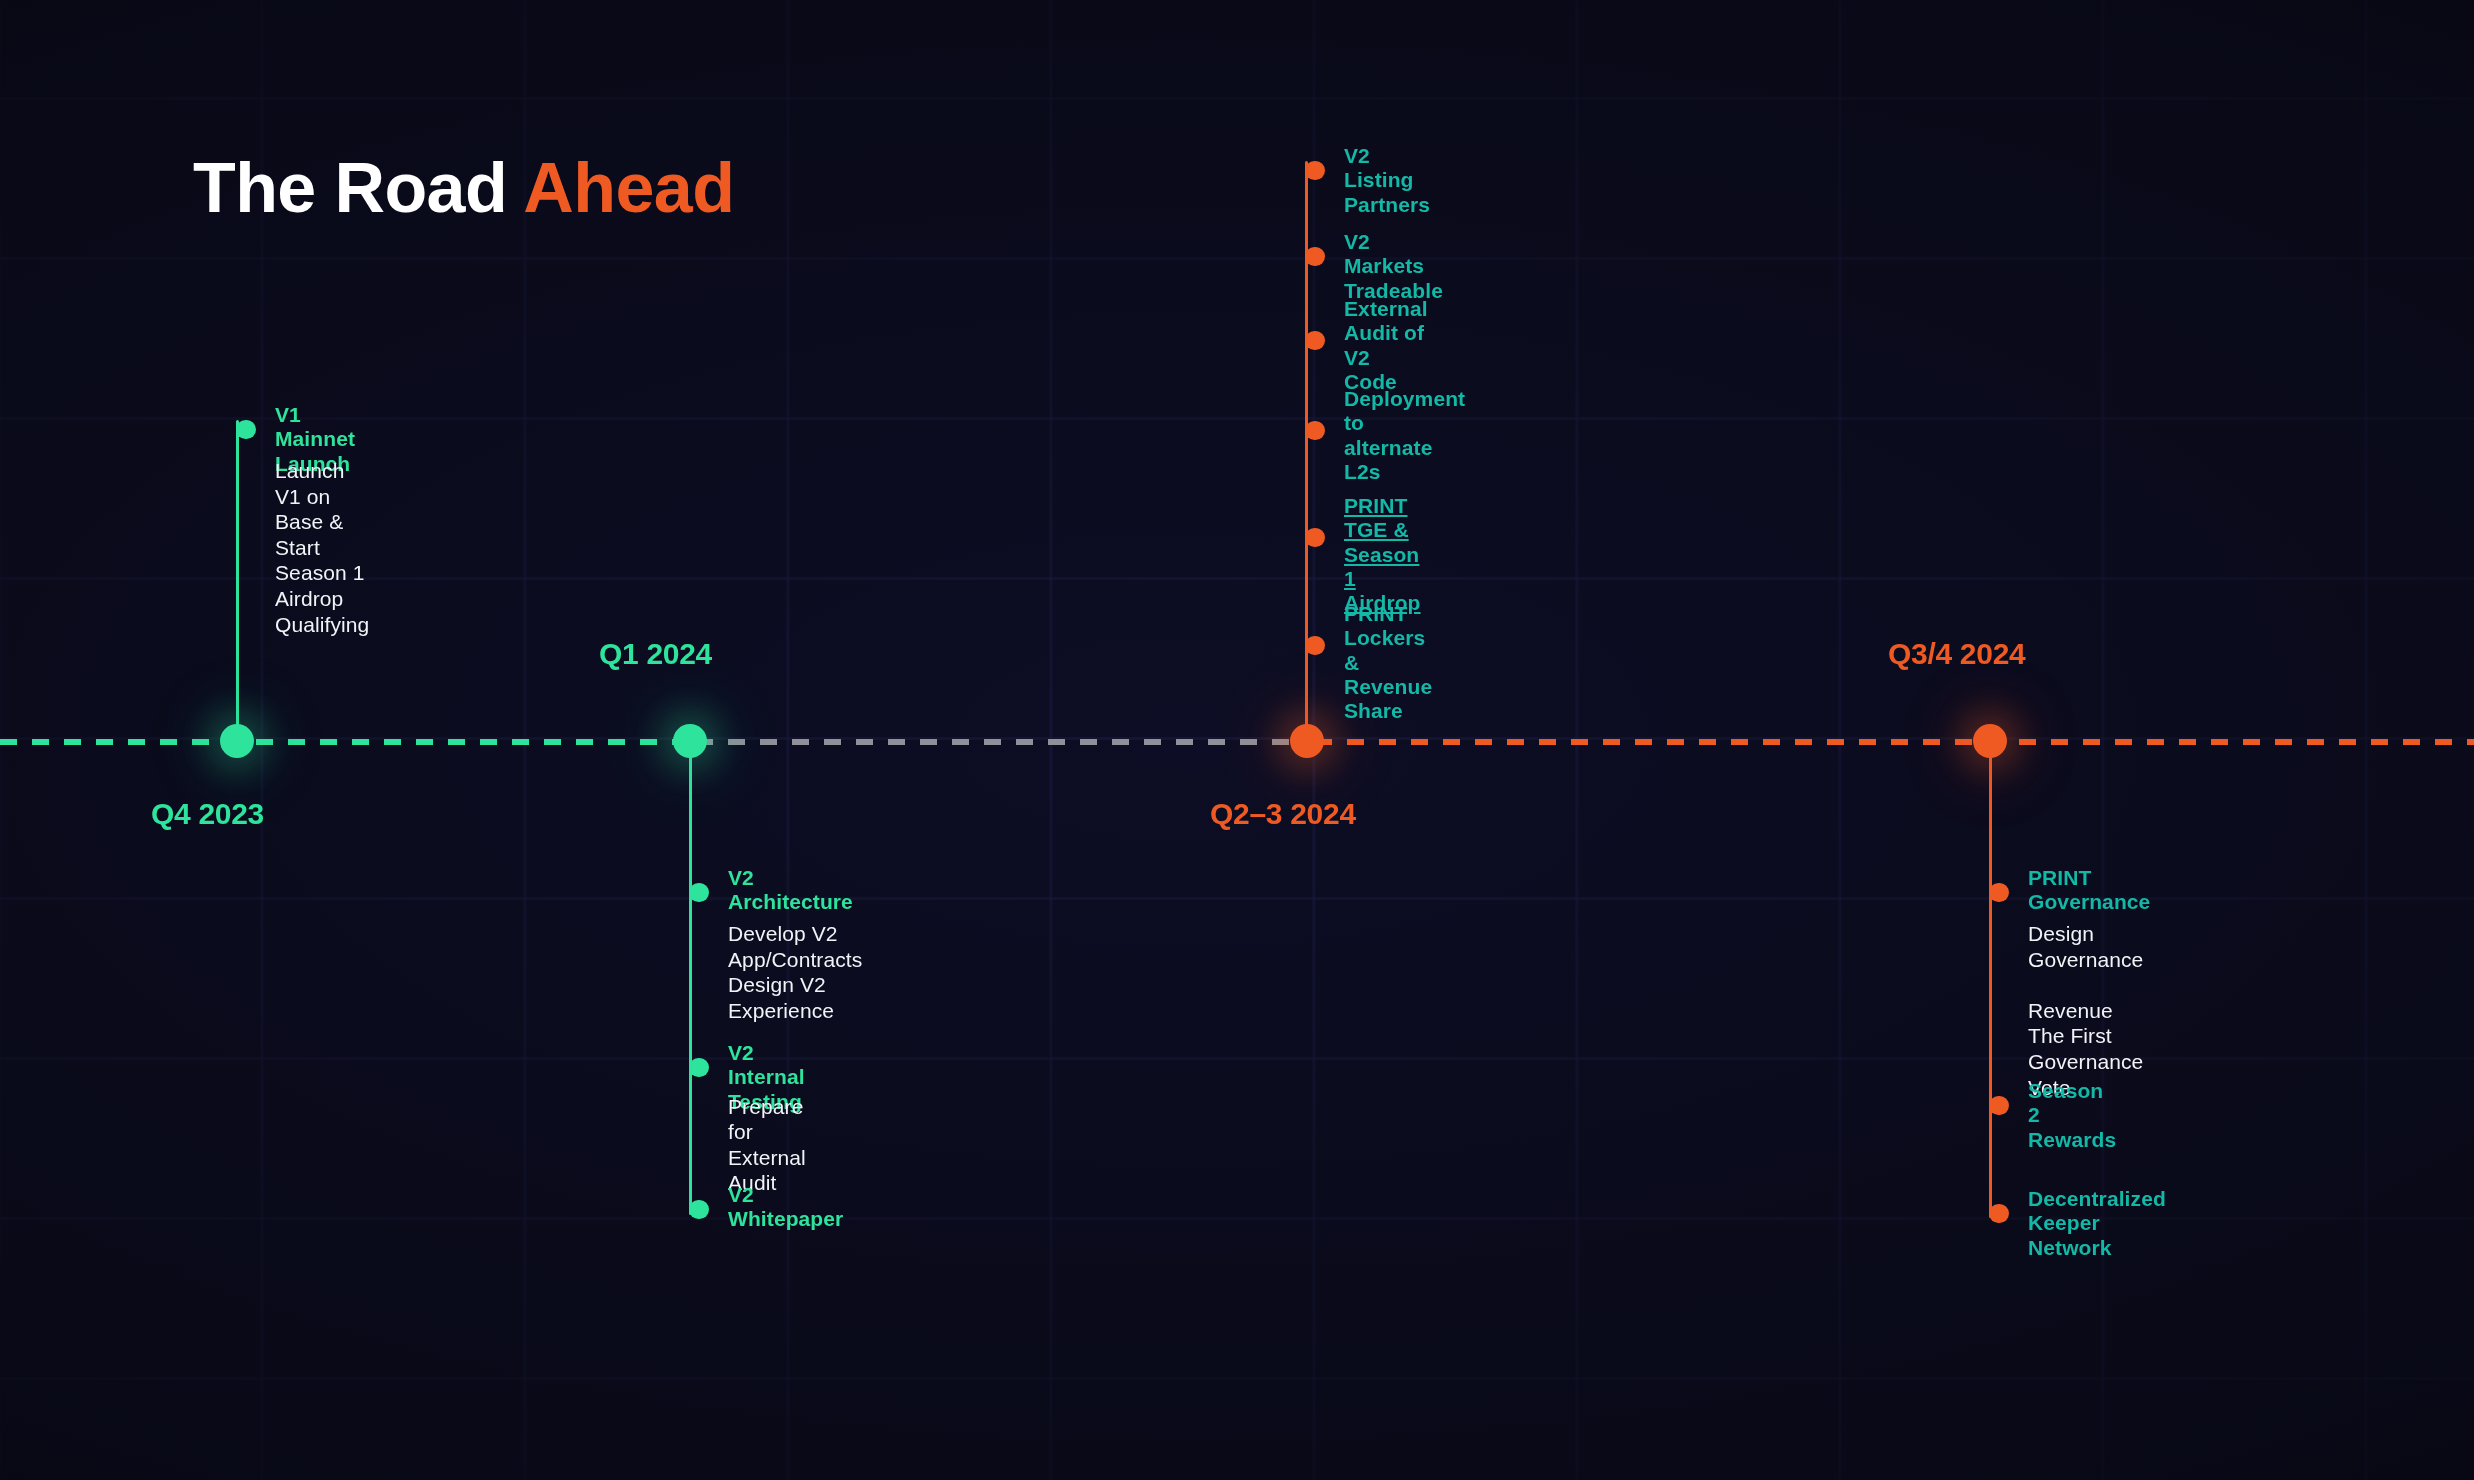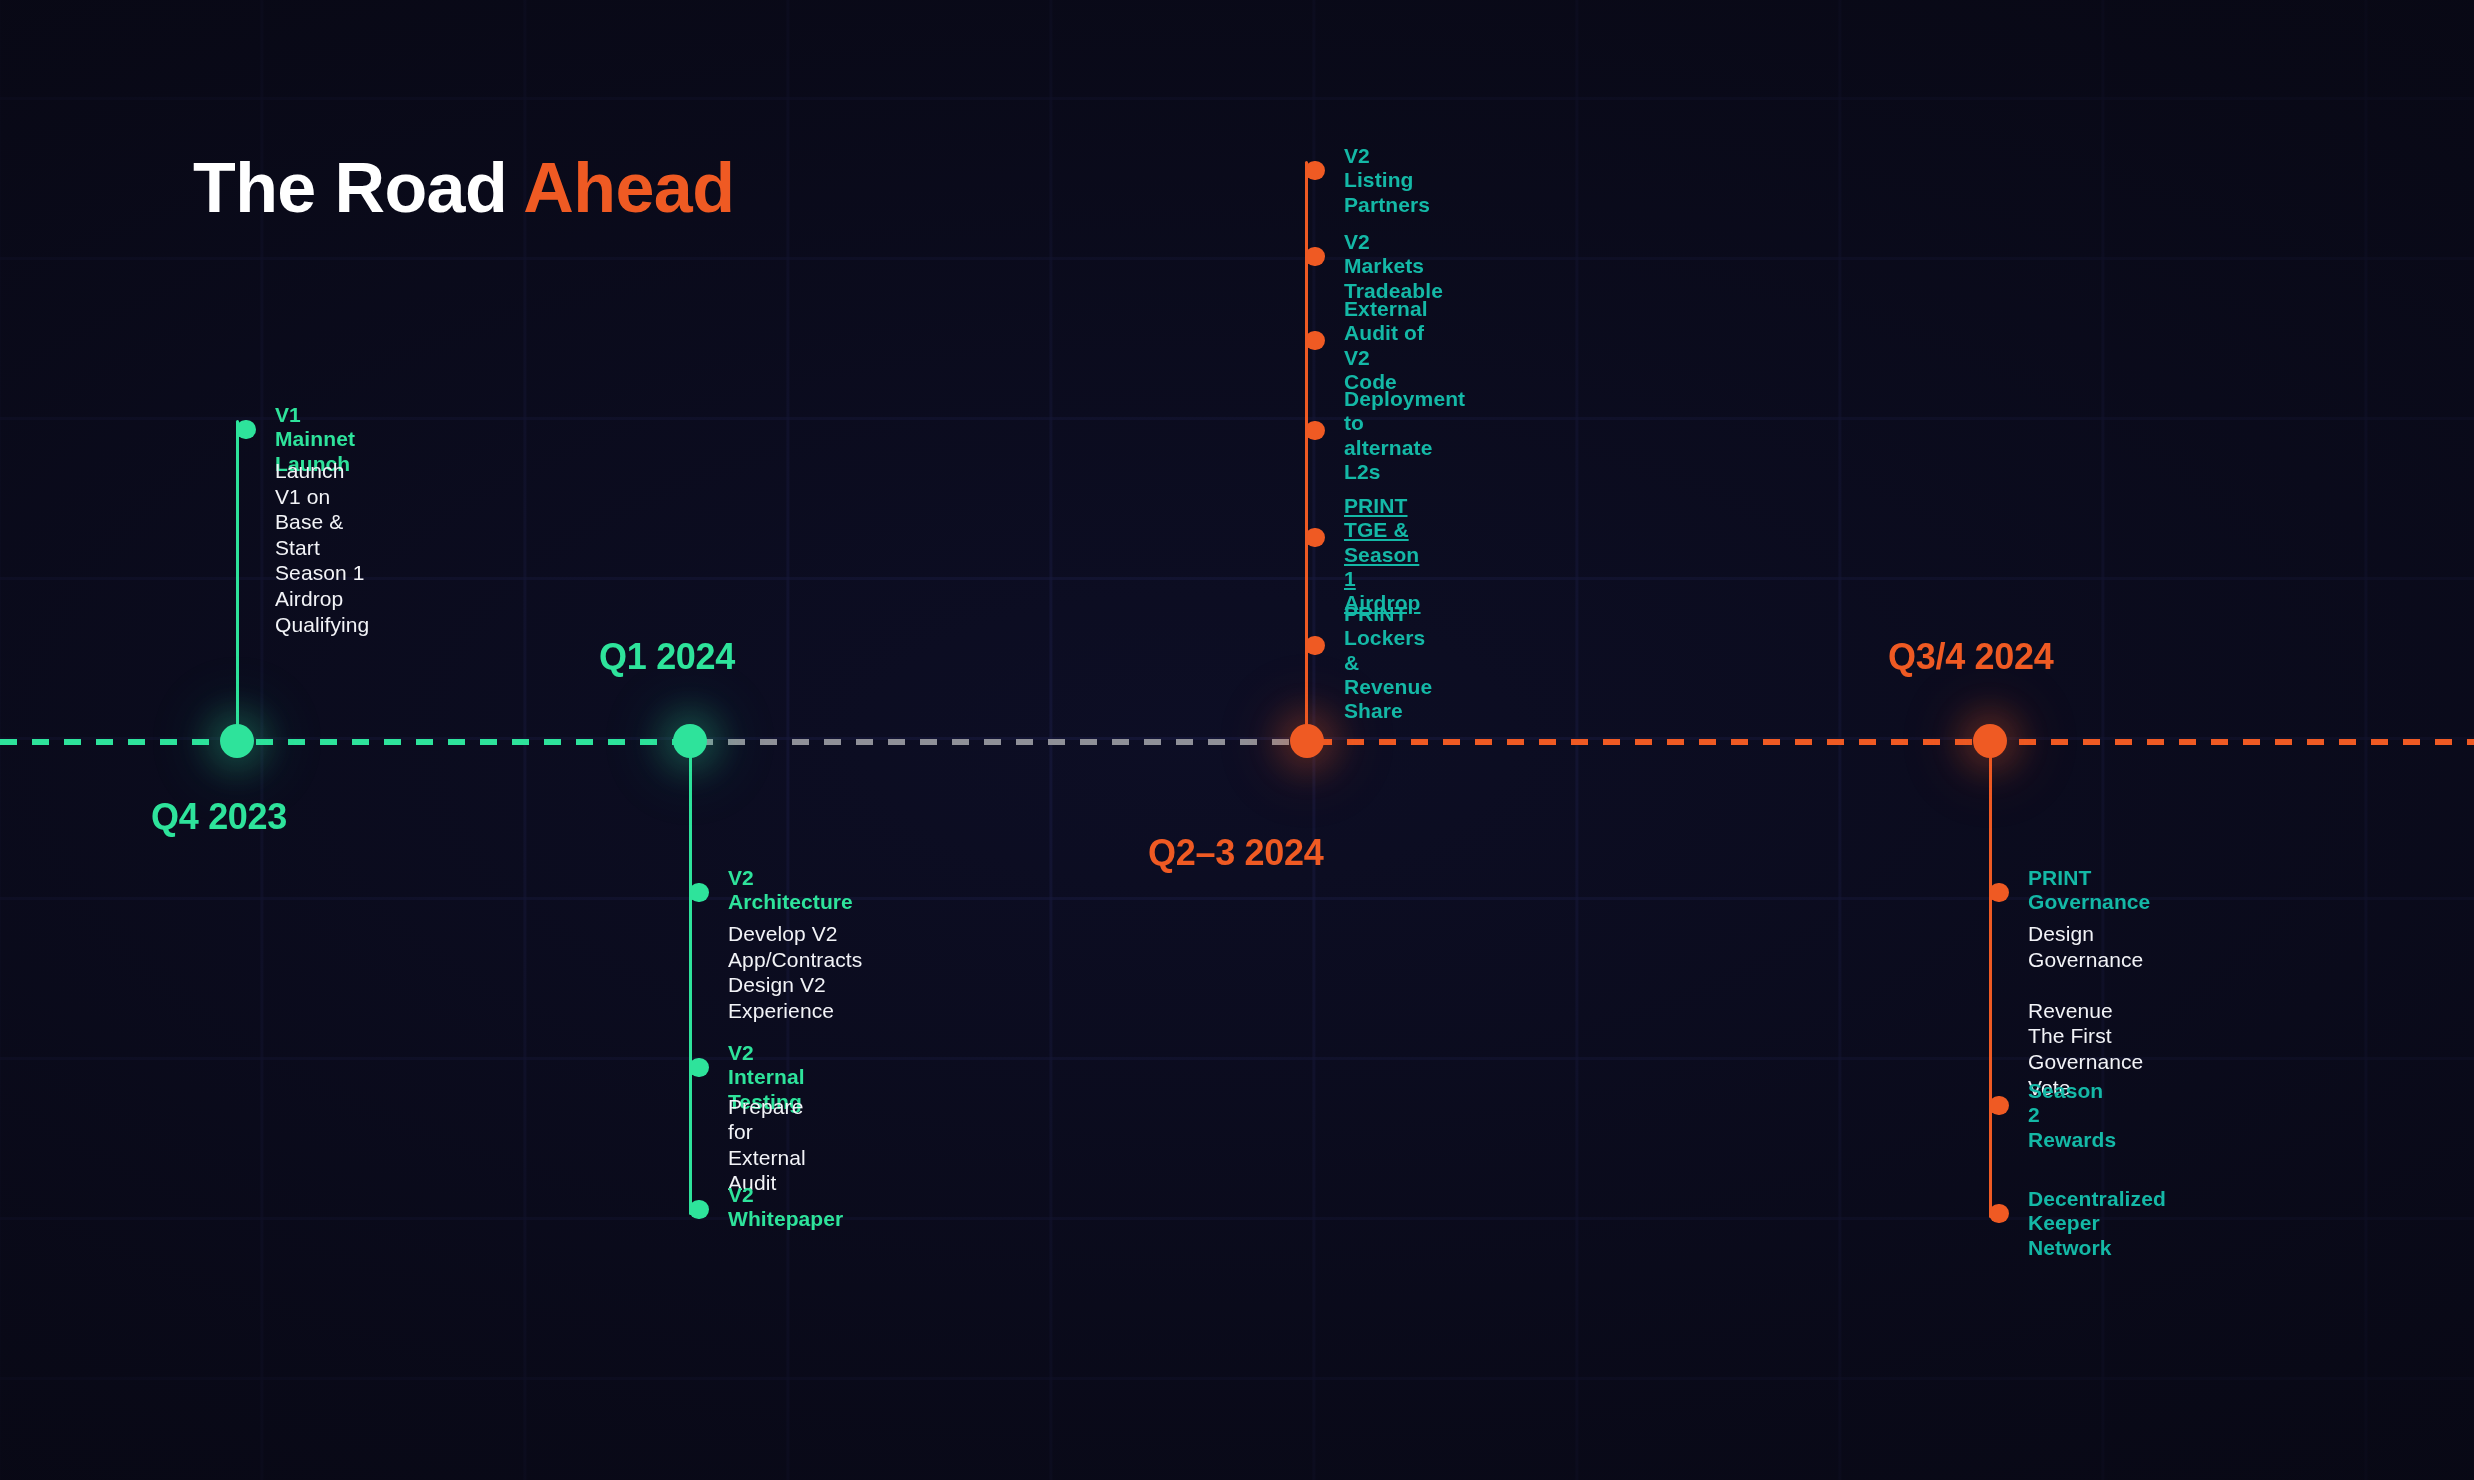--- a/index.html
+++ b/index.html
@@ -50,21 +50,21 @@
   .spine.green{background:#2ee39b;}
   .spine.orange{background:#ef5a23;}
 
   .anchor{
     position:absolute;width:34px;height:34px;border-radius:50%;
     top:724px;
   }
   .anchor.green{background:#2ee39b;box-shadow:0 0 30px 14px rgba(46,227,155,.20),0 0 58px 26px rgba(46,227,155,.09);}
   .anchor.orange{background:#ef5a23;box-shadow:0 0 30px 14px rgba(239,90,35,.22),0 0 58px 26px rgba(239,90,35,.10);}
 
-  .qlabel{position:absolute;font-size:36px;font-weight:700;letter-spacing:-0.3px;white-space:nowrap;line-height:1;}
+  .qlabel{position:absolute;font-size:30px;font-weight:700;letter-spacing:-0.3px;white-space:nowrap;line-height:1;}
   .qlabel.green{color:#2ee39b;}
   .qlabel.orange{color:#ef5a23;}
 
   
   .item{position:absolute;}
   .dot{position:absolute;width:19.3px;height:19.3px;border-radius:50%;left:-7.7px;}
   .dot.green{background:#2ee39b;}
   .dot.orange{background:#ef5a23;}
   .item .head{
     position:absolute;left:31px;top:-17px;
@@ -125,21 +125,21 @@
 
   <div class="item" style="left:697px;top:1200px;">
     <div class="dot green"></div>
     <div class="head green">V2 Whitepaper</div>
   </div>
 </div>
 
 <div class="col">
   <div class="spine orange" style="left:1305px;top:161px;height:581px;"></div>
   <div class="anchor orange" style="left:1290px;"></div>
-  <div class="qlabel orange" style="left:1148px;top:799px;margin-top:36px;">Q2–3 2024</div>
+  <div class="qlabel orange" style="left:1210px;top:799px;">Q2–3 2024</div>
 
   <div class="item" style="left:1313px;top:161px;">
     <div class="dot orange"></div>
     <div class="head white">V2 Listing Partners</div>
   </div>
 
   <div class="item" style="left:1313px;top:247px;">
     <div class="dot orange"></div>
     <div class="head white">V2 Markets Tradeable</div>
   </div>

